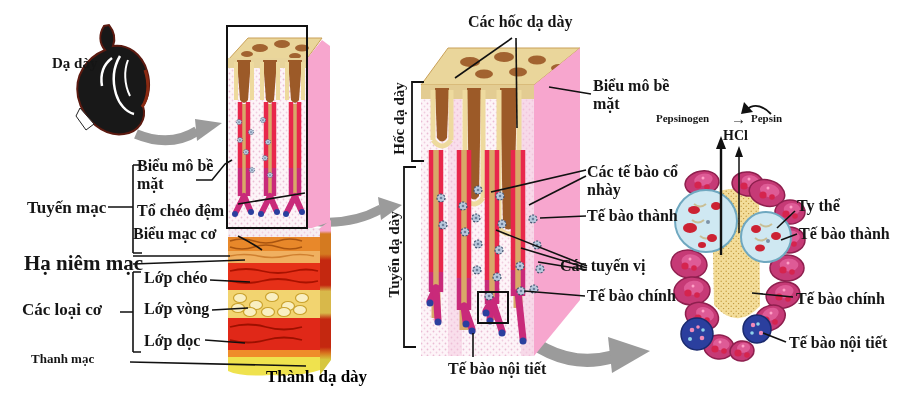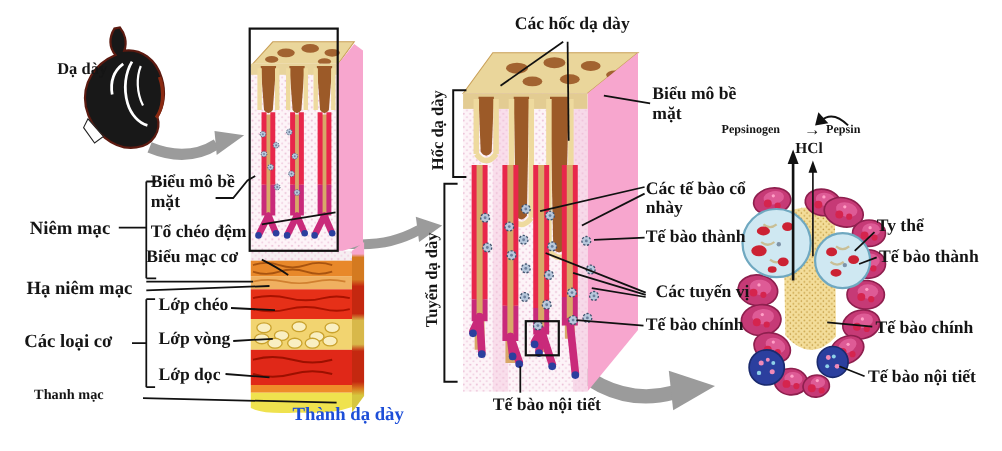--- a/index.html
+++ b/index.html
@@ -3,21 +3,21 @@
 <meta charset="utf-8">
 <style>
   html,body{margin:0;padding:0}
   body{width:911px;height:410px;position:relative;background:#ffffff;
        font-family:"Liberation Serif",serif;overflow:hidden}
   #art{position:absolute;left:0;top:0}
   .lbl{position:absolute;font-weight:bold;color:#151515;font-size:16px;
        line-height:1.12;white-space:nowrap;font-family:"Liberation Serif",serif}
   .wrap{white-space:normal}
   .v{transform:rotate(-90deg);text-align:center;transform-origin:center}
-  .red{color:#1d4ed8}
+  .red{color:#000000}
 </style>
 </head>
 <body>
 
 <svg id="art" width="911" height="410" viewBox="0 0 911 410">
   <defs>
     <pattern id="pinkdots" width="6" height="6" patternUnits="userSpaceOnUse">
       <circle cx="1.5" cy="1.5" r="0.9" fill="#eabcd4"></circle>
       <circle cx="4.5" cy="4.5" r="0.9" fill="#f0cde0"></circle>
     </pattern>
@@ -384,38 +384,38 @@
       <path d="M797 234 L781 240"></path>
       <path d="M793 297 L752 293"></path>
       <path d="M786 342 L763 333"></path>
     </g>
   </g>
 </svg>
 
 <div class="lbl" style="left:52px;top:55px;font-size:15px">Dạ dày</div>
 
 <div class="lbl wrap" style="left:137px;top:157px;width:95px">Biểu mô bề mặt</div>
-<div class="lbl" style="left:27px;top:198px;font-size:17px">Niêm mạc</div>
+<div class="lbl" style="left:27px;top:198px;font-size:17px">Tuyến mạc</div>
 <div class="lbl" style="left:137px;top:202px">Tổ chéo đệm</div>
 <div class="lbl" style="left:133px;top:225px">Biểu mạc cơ</div>
-<div class="lbl" style="left:24px;top:252px;font-size:17px">Hạ niêm mạc</div>
+<div class="lbl" style="left:24px;top:252px;font-size:21px">Hạ niêm mạc</div>
 <div class="lbl" style="left:144px;top:269px">Lớp chéo</div>
 <div class="lbl" style="left:22px;top:300px;font-size:17px">Các loại cơ</div>
 <div class="lbl" style="left:144px;top:300px">Lớp vòng</div>
 <div class="lbl" style="left:144px;top:332px">Lớp dọc</div>
 <div class="lbl" style="left:31px;top:352px;font-size:13px">Thanh mạc</div>
 <div class="lbl red" style="left:266px;top:367px;font-size:17px">Thành dạ dày</div>
 
 <div class="lbl" style="left:468px;top:13px">Các hốc dạ dày</div>
 <div class="lbl wrap" style="left:593px;top:77px;width:95px">Biểu mô bề mặt</div>
 <div class="lbl v" style="left:344px;top:110px;width:110px;font-size:15px">Hốc dạ dày</div>
 <div class="lbl v" style="left:304px;top:246px;width:180px;font-size:15px">Tuyến dạ dày</div>
 <div class="lbl wrap" style="left:587px;top:163px;width:105px">Các tế bào cổ nhày</div>
 <div class="lbl" style="left:587px;top:207px">Tế bào thành</div>
-<div class="lbl" style="left:596px;top:257px">Các tuyến vị</div>
+<div class="lbl" style="left:560px;top:257px">Các tuyến vị</div>
 <div class="lbl" style="left:587px;top:287px">Tế bào chính</div>
 <div class="lbl" style="left:448px;top:360px">Tế bào nội tiết</div>
 
 <div class="lbl" style="left:656px;top:112px;font-size:11px">Pepsinogen</div>
 <div class="lbl" style="left:731px;top:111px;font-size:15px">→</div>
 <div class="lbl" style="left:751px;top:112px;font-size:11px">Pepsin</div>
 <div class="lbl" style="left:723px;top:128px;font-size:14px">HCl</div>
 <div class="lbl" style="left:797px;top:197px">Ty thể</div>
 <div class="lbl" style="left:799px;top:225px">Tế bào thành</div>
 <div class="lbl" style="left:796px;top:290px">Tế bào chính</div>

